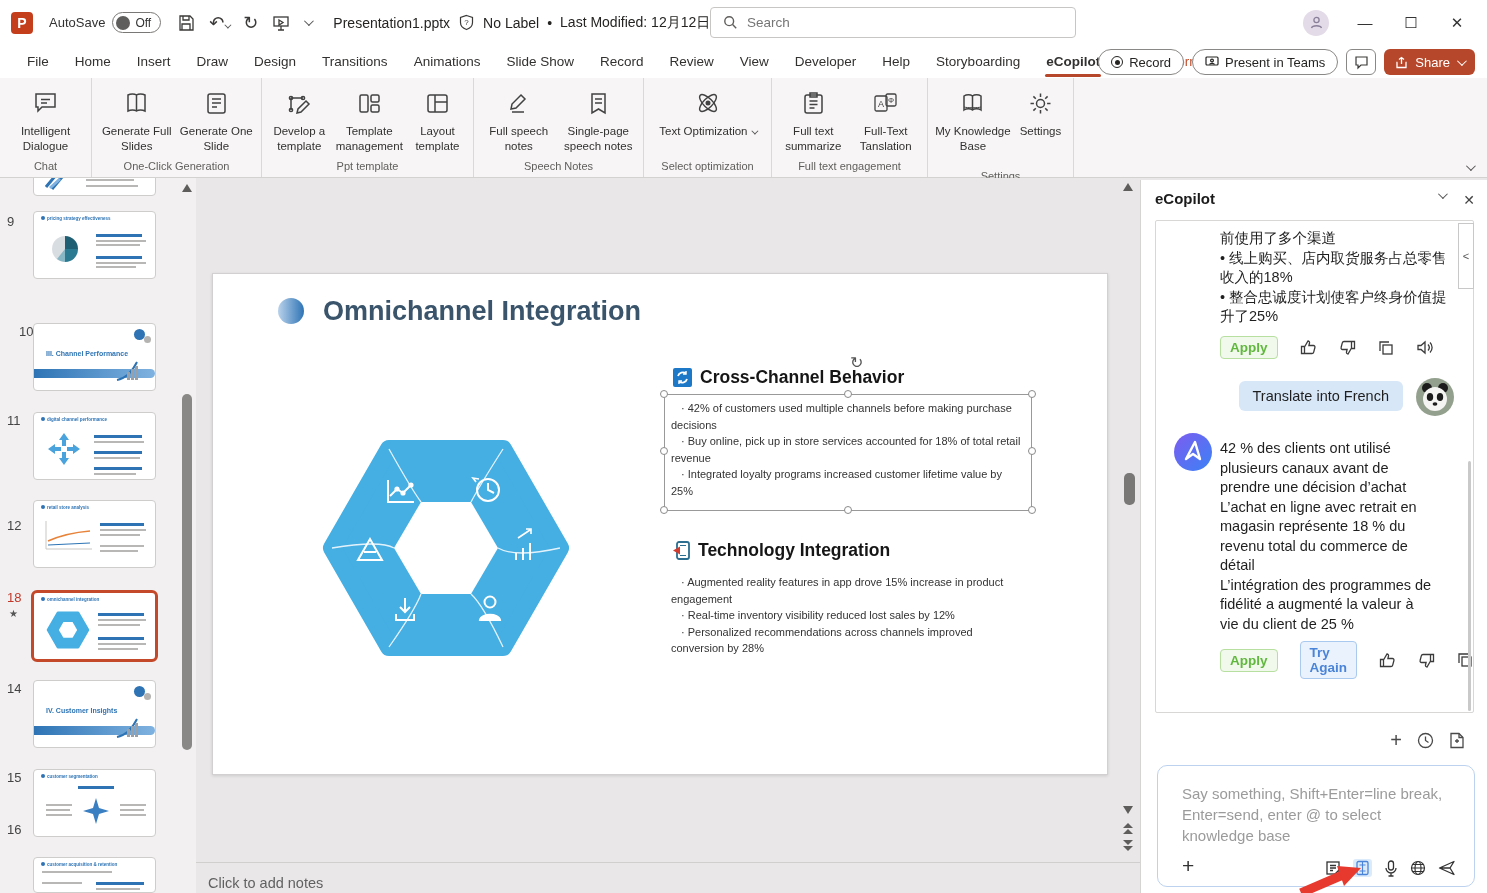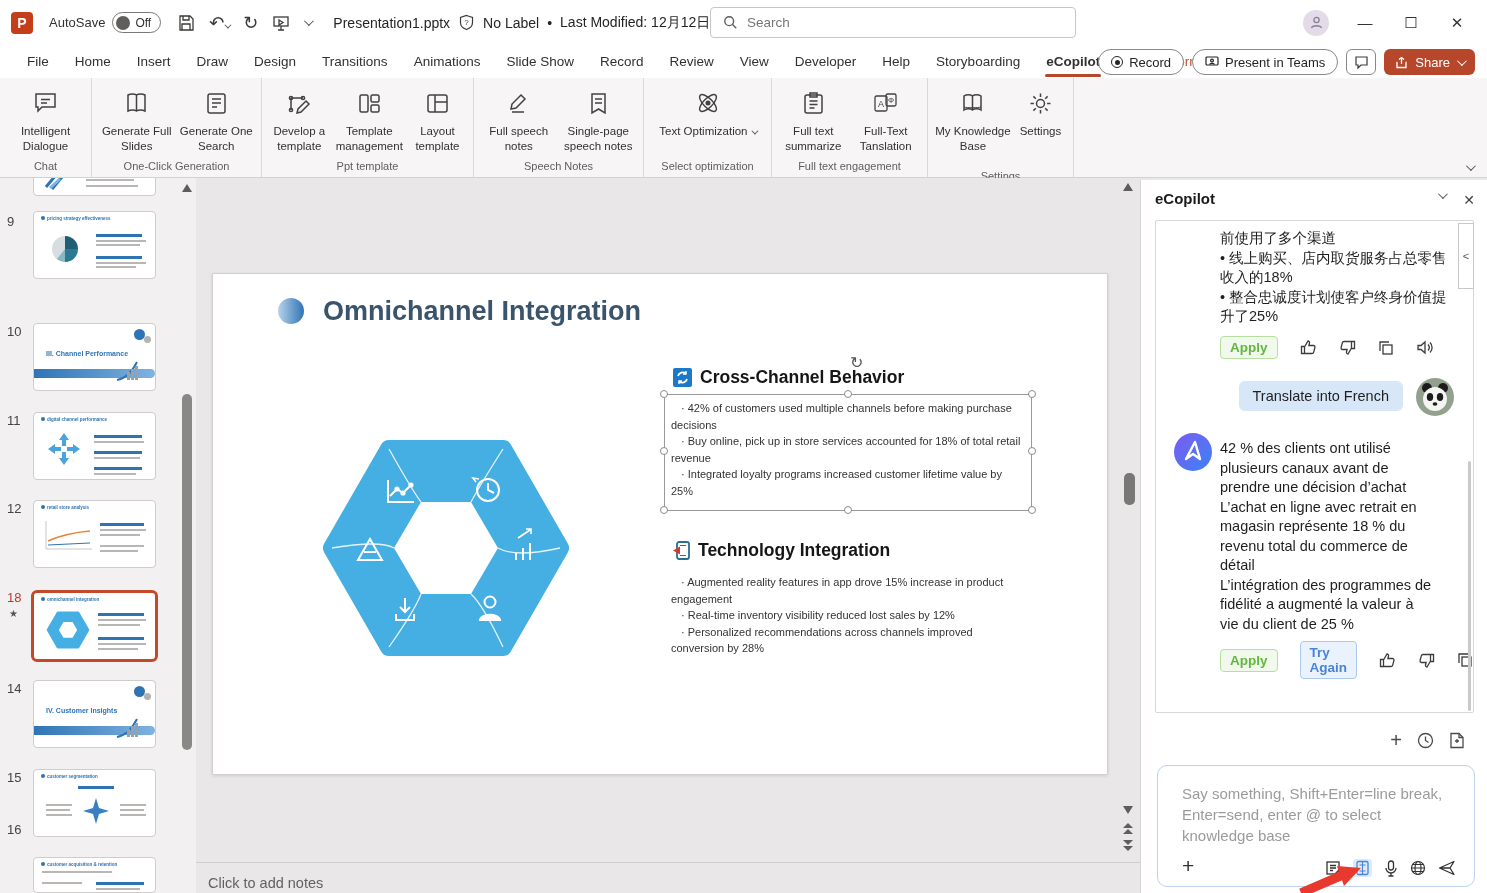--- a/index.html
+++ b/index.html
@@ -245,21 +245,21 @@
             </span>
           <span class="rlb">Generate Full Slides</span>
         </div>
         <div class="rbtn">
           <span class="ric">
               <svg width="27" height="27" viewBox="0 0 27 27" fill="none" stroke="#424242" stroke-width="1.5">
                 <rect x="5" y="4" width="17" height="19" rx="2"></rect>
                 <path d="M9 9h9M9 13h9M9 17h5"></path>
               </svg>
             </span>
-          <span class="rlb">Generate One Search</span>
+          <span class="rlb">Generate One Slide</span>
         </div>
       </div>
       <div class="rgtitle">One-Click Generation</div>
     </div>
 
     <div class="rgroup" style="width:212px;">
       <div class="rbuttons">
         <div class="rbtn" style="width:70px">
           <span class="ric">
               <svg width="27" height="27" viewBox="0 0 27 27" fill="none" stroke="#424242" stroke-width="1.5">
@@ -411,21 +411,21 @@
             <path d="M17 17L17 30A13 13 0 019 27z" fill="#87b6c4"></path>
           </svg>
         <div class="tline" style="left:62px;top:22px;width:46px;background:#2e74b5;height:2.5px;"></div>
         <div class="tline" style="left:62px;top:28px;width:50px;"></div>
         <div class="tline" style="left:62px;top:32px;width:44px;"></div>
         <div class="tline" style="left:62px;top:44px;width:46px;background:#2e74b5;height:2.5px;"></div>
         <div class="tline" style="left:62px;top:50px;width:50px;"></div>
         <div class="tline" style="left:62px;top:54px;width:40px;"></div>
       </div>
 
-      <span class="slidenum" style="top:146px;">10</span>
+      <span class="slidenum" style="top:146px;margin-left:12px;">10</span>
       <div class="thumb" style="top:145px;">
         <span class="tsec-c1"></span>
           <span class="tsec-c2"></span>
         <span class="tsec-title">III. Channel Performance</span>
         <span class="tsec-band"></span>
         <svg width="26" height="22" viewBox="0 0 26 22" style="position:absolute;right:14px;bottom:8px;">
             <path d="M2 20 Q14 18 22 2" stroke="#2e74b5" fill="none" stroke-width="2"></path>
             <rect x="12" y="12" width="3" height="8" fill="#9aa0a6"></rect>
             <rect x="16" y="9" width="3" height="11" fill="#9aa0a6"></rect>
             <rect x="20" y="6" width="3" height="14" fill="#9aa0a6"></rect>
@@ -444,21 +444,21 @@
             </g>
           </svg>
         <div class="tline" style="left:60px;top:22px;width:48px;background:#2e74b5;height:2.5px;"></div>
         <div class="tline" style="left:60px;top:28px;width:50px;"></div>
         <div class="tline" style="left:60px;top:38px;width:48px;background:#2e74b5;height:2.5px;"></div>
         <div class="tline" style="left:60px;top:44px;width:46px;"></div>
         <div class="tline" style="left:60px;top:54px;width:48px;background:#2e74b5;height:2.5px;"></div>
         <div class="tline" style="left:60px;top:60px;width:42px;"></div>
       </div>
 
-      <span class="slidenum" style="top:323px;">12</span>
+      <span class="slidenum" style="top:340px;">12</span>
       <div class="thumb" style="top:322px;">
         <span class="tt">retail store analysis</span>
         <svg width="52" height="34" viewBox="0 0 52 34" style="position:absolute;left:8px;top:18px;">
             <path d="M4 2v28h46" stroke="#c9c7c5" fill="none"></path>
             <path d="M6 22 Q24 14 48 12" stroke="#e8833a" fill="none" stroke-width="1.6"></path>
             <path d="M6 26 L48 24" stroke="#2e74b5" fill="none" stroke-width="1.2"></path>
           </svg>
         <div class="tline" style="left:66px;top:22px;width:44px;background:#2e74b5;height:2.5px;"></div>
         <div class="tline" style="left:66px;top:28px;width:46px;"></div>
         <div class="tline" style="left:66px;top:33px;width:40px;"></div>

